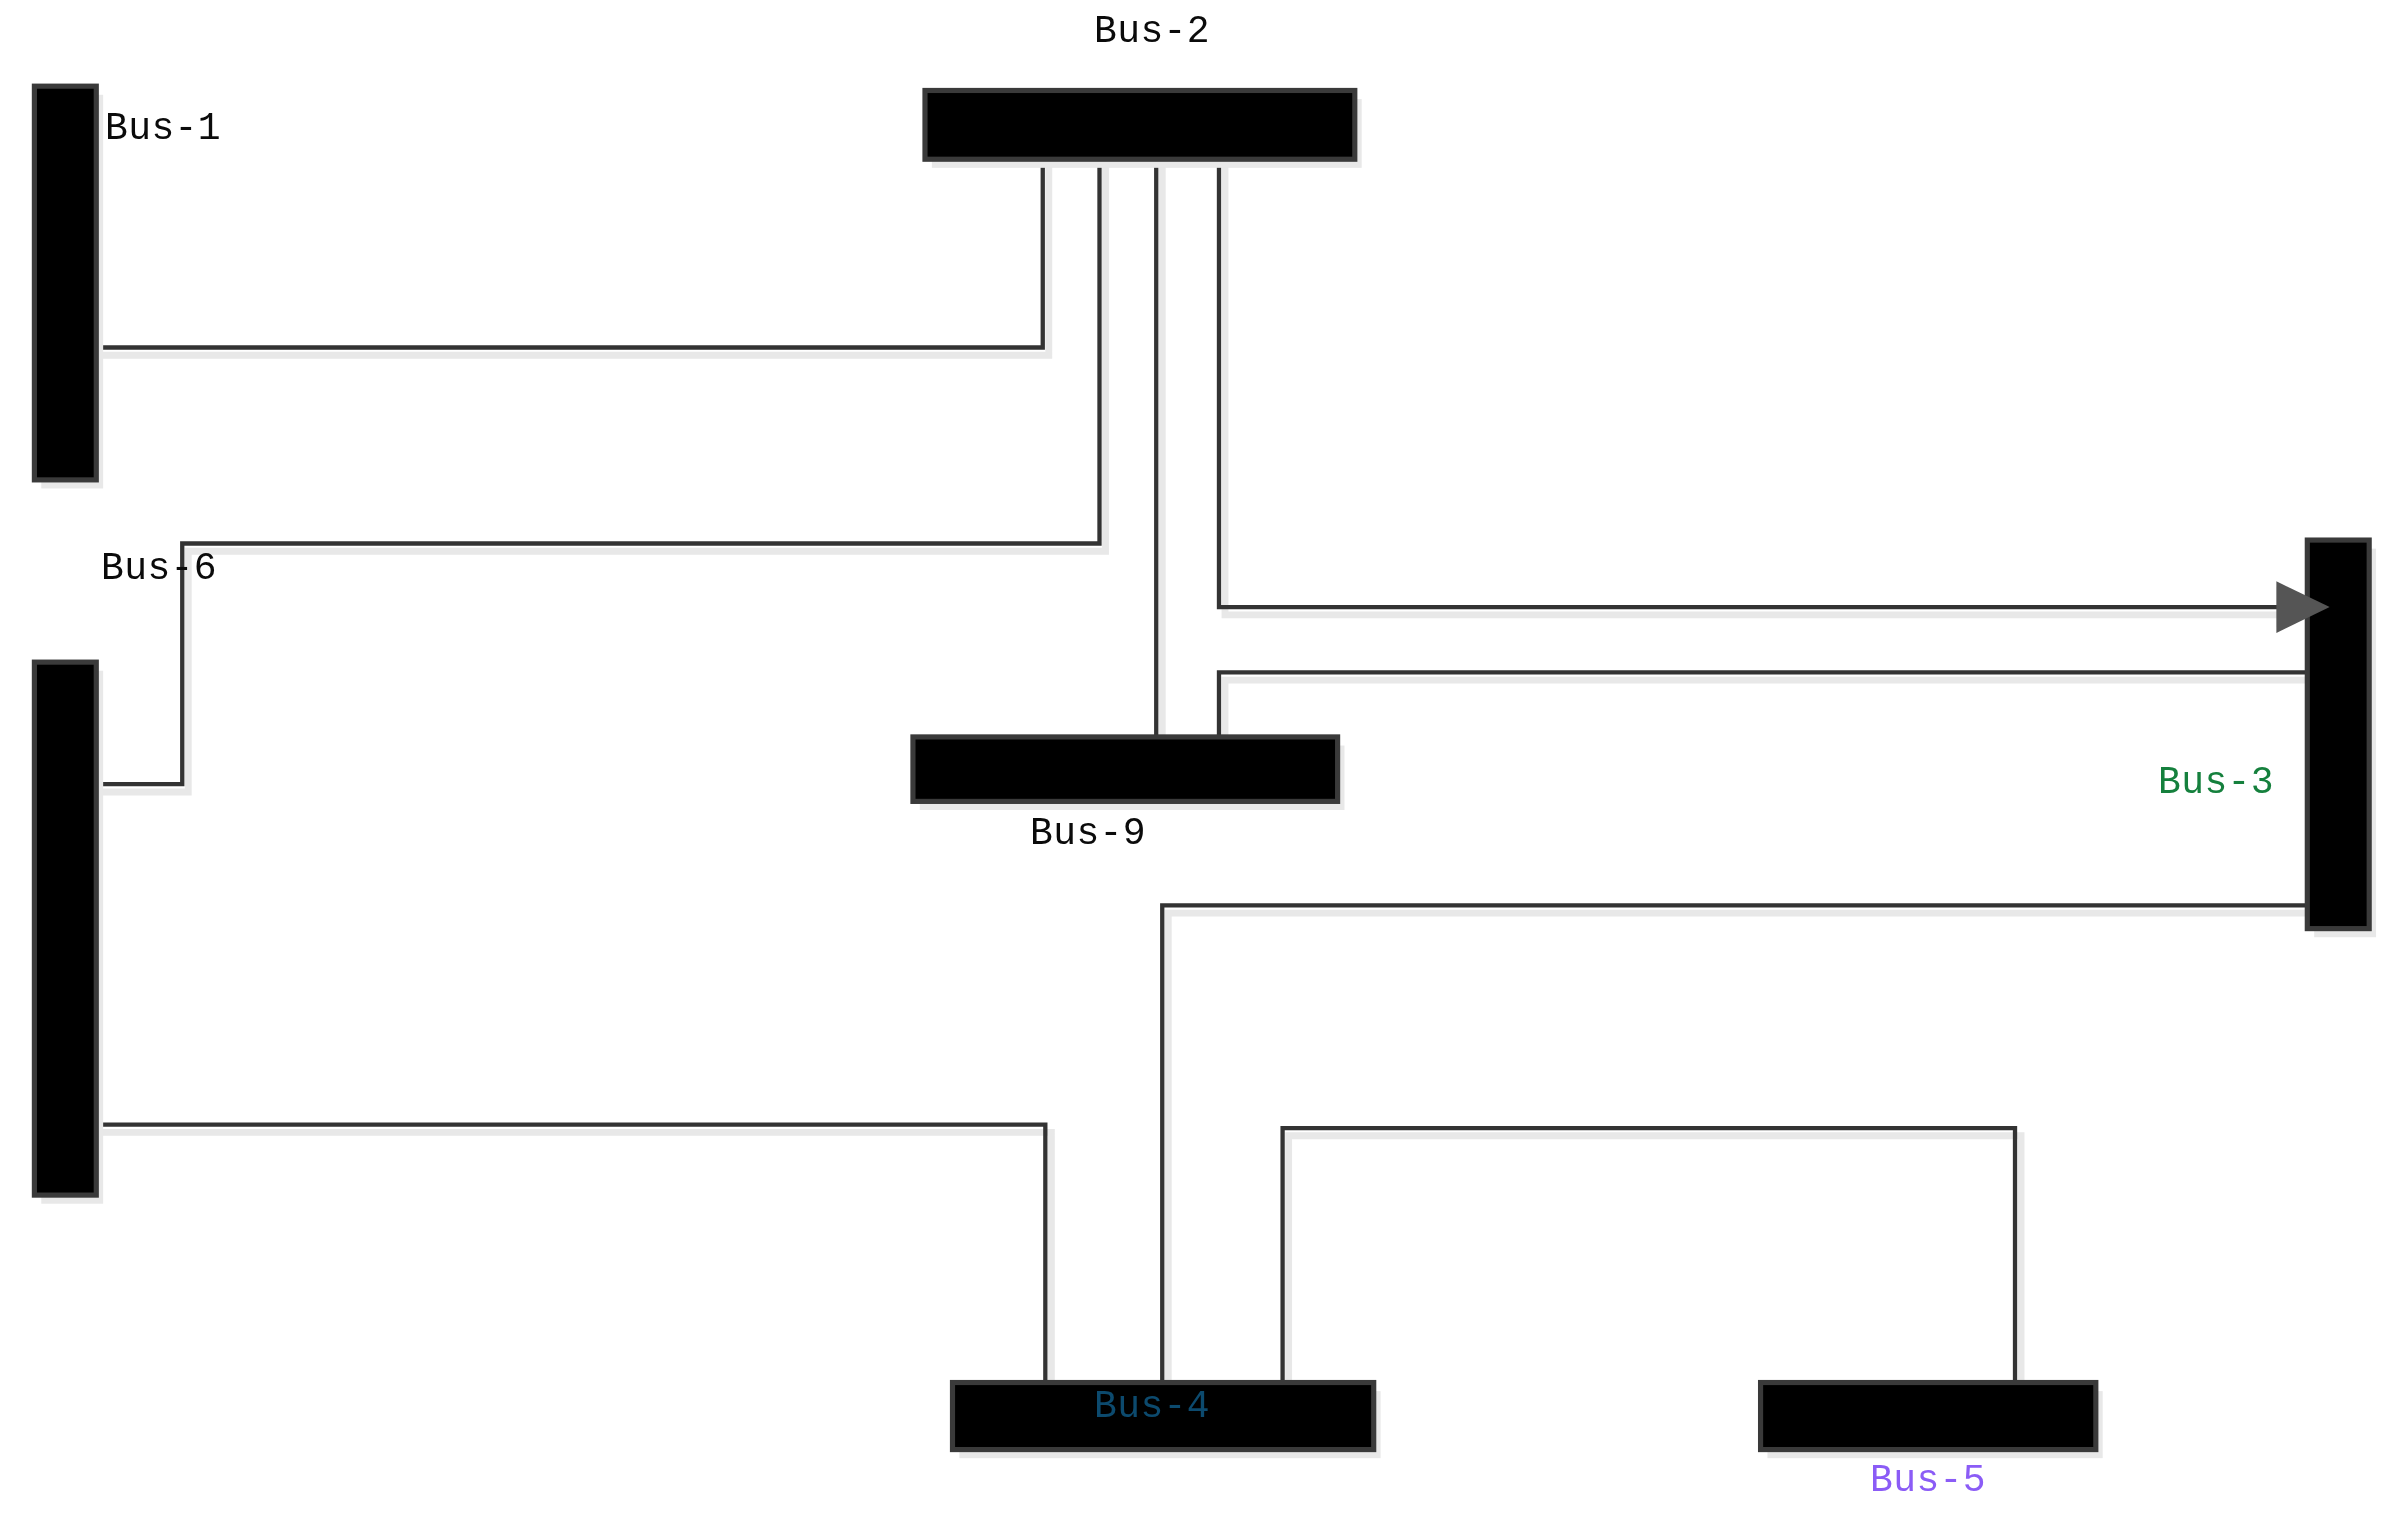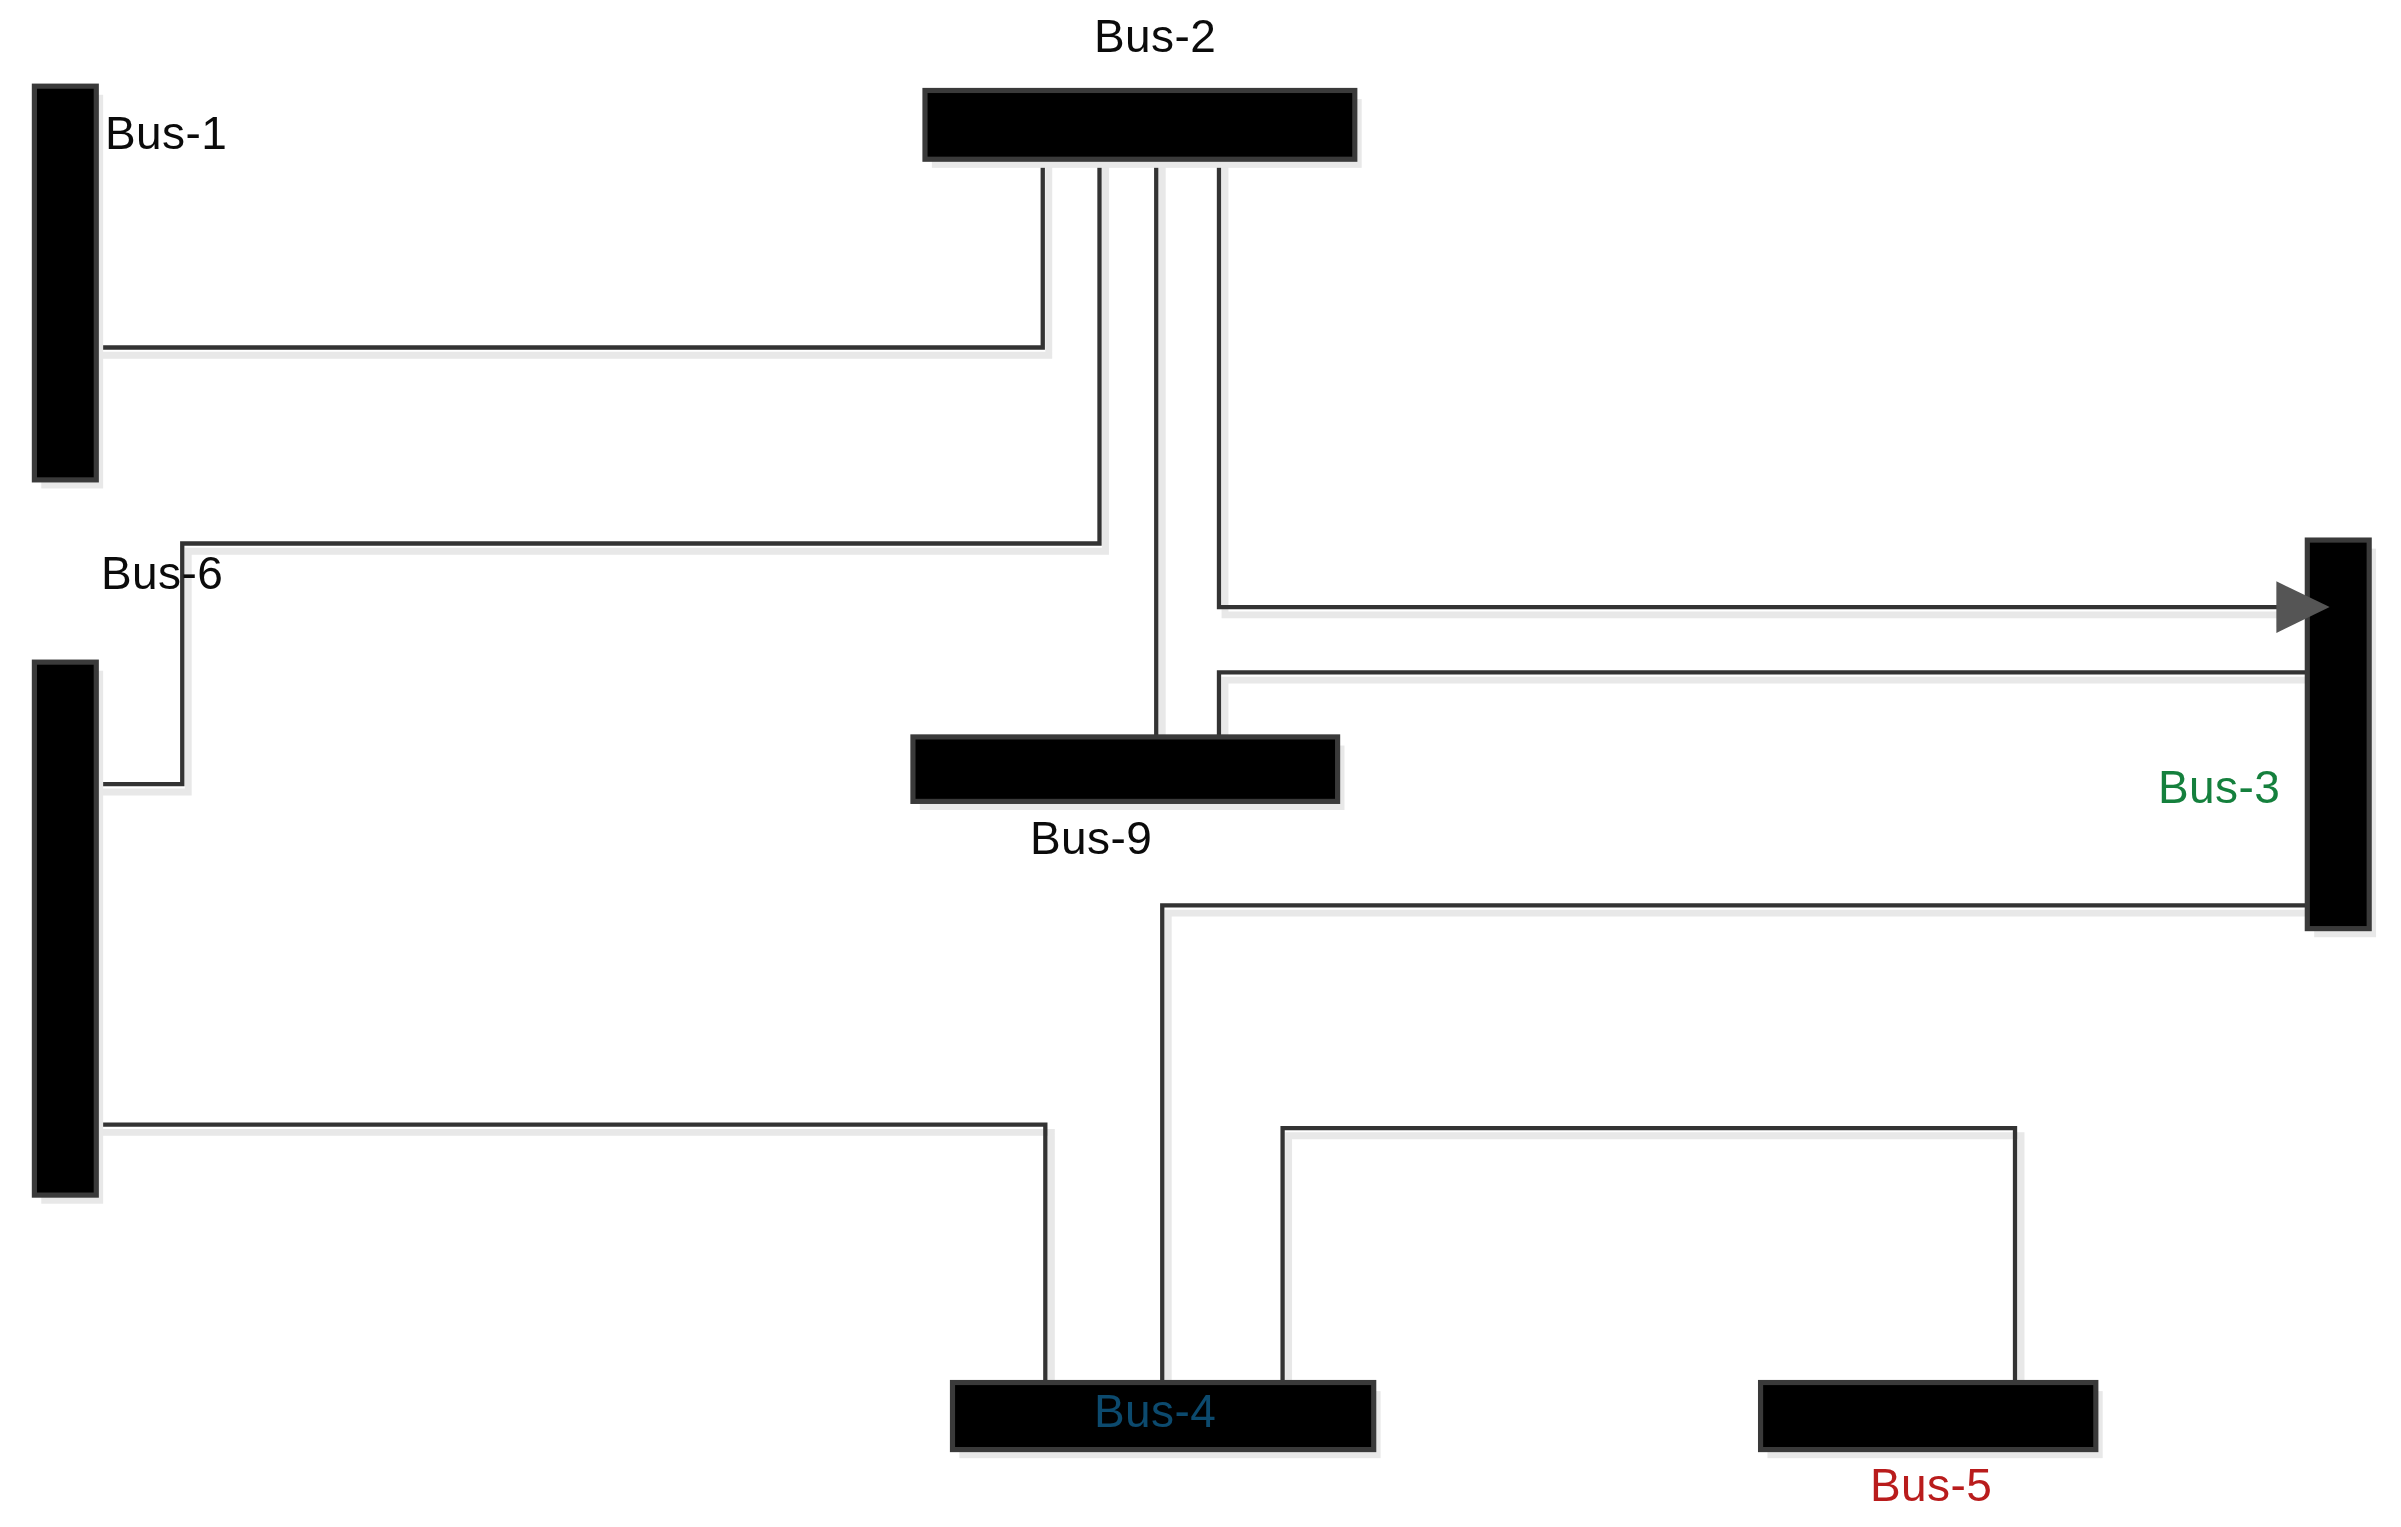--- a/index.html
+++ b/index.html
@@ -18,22 +18,22 @@
   #sld {
     position: absolute;
     top: 0;
     left: 0;
     width: 2401px;
     height: 1528px;
     display: block;
   }
   .bus-label {
     position: absolute;
-    font-family: Liberation Sans, sans-serif;
-    font-size: 46px;
+    font-family: Liberation Mono, monospace;
+    font-size: 38px;
     color: #0b0b0b;
     white-space: nowrap;
     letter-spacing: 0.4px;
     line-height: 1;
   }
 </style>
 </head>
 <body>
 
 <div id="canvas">
@@ -84,19 +84,19 @@
         <rect x="40" y="770" width="72" height="620" fill="#000000" stroke="#3a3a3a" stroke-width="6"></rect>
         <path d="M 2648 676 L 2710 706 L 2648 736 Z" fill="#555555"></path>
       </g>
   </svg>
 
   <div id="label-layer">
       <div class="bus-label" style="left: 105px; top: 110px; color: rgb(11, 11, 11);">Bus-1</div>
       <div class="bus-label" style="left: 1094px; top: 13px; color: rgb(11, 11, 11);">Bus-2</div>
       <div class="bus-label" style="left: 2158px; top: 764px; color: #15803d;">Bus-3</div>
       <div class="bus-label" style="left: 1094px; top: 1388px; color: #0c4a6e;">Bus-4</div>
-      <div class="bus-label" style="left: 1870px; top: 1462px; color: #b91c1c;">Bus-5</div>
+      <div class="bus-label" style="left: 1870px; top: 1462px; color: #8b5cf6;">Bus-5</div>
       <div class="bus-label" style="left: 1030px; top: 815px; color: rgb(11, 11, 11);">Bus-9</div>
       <div class="bus-label" style="left: 101px; top: 550px; color: rgb(11, 11, 11);">Bus-6</div>
     </div>
 
 </div>
 
 
 </body></html>

